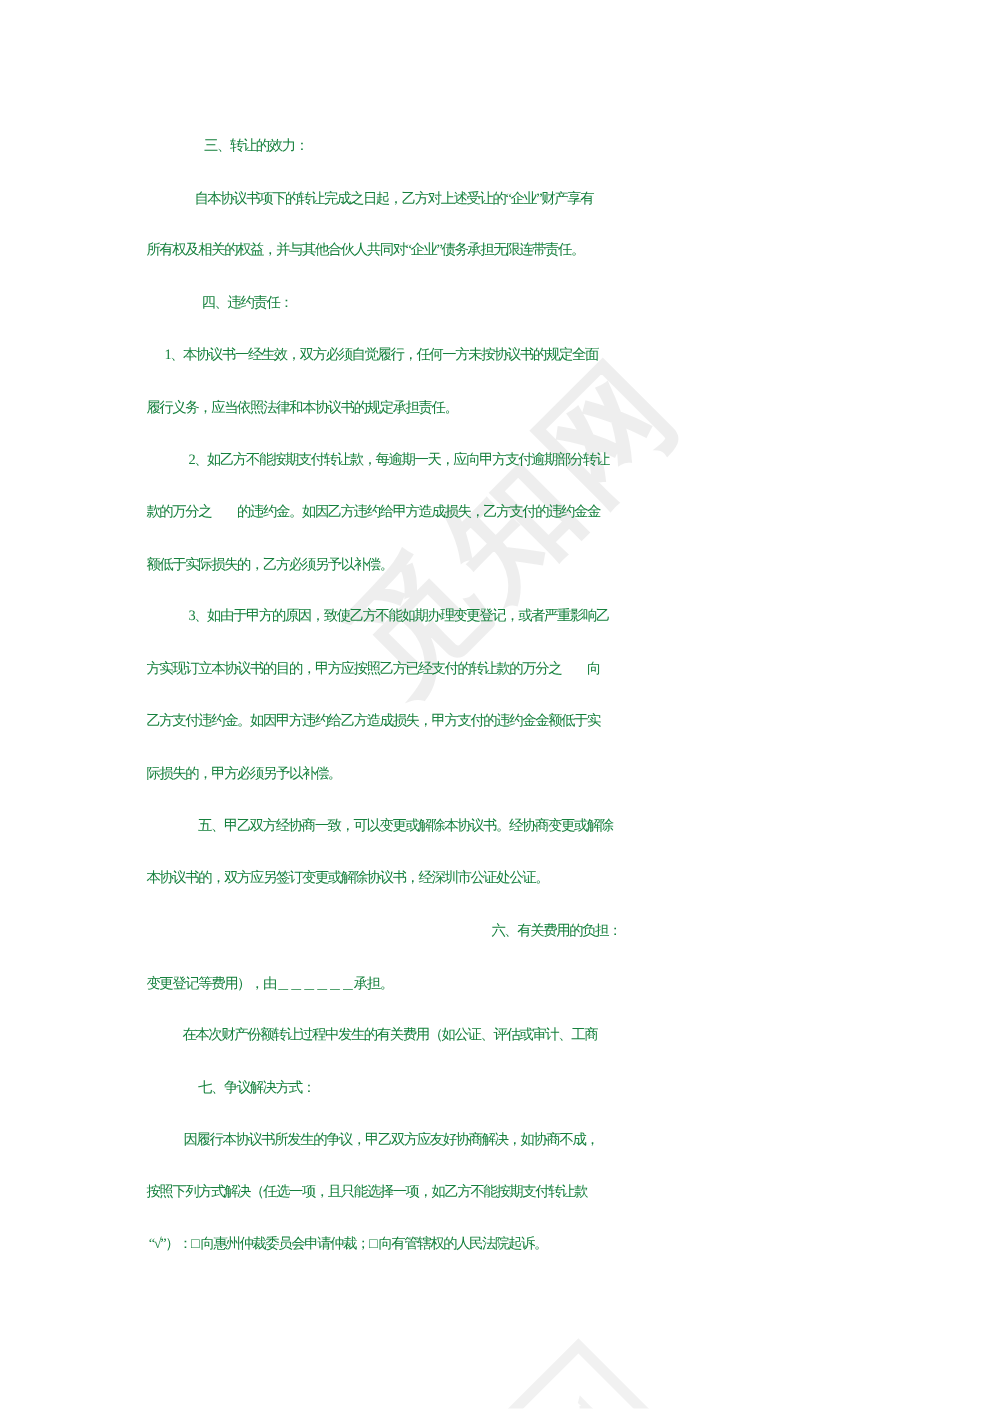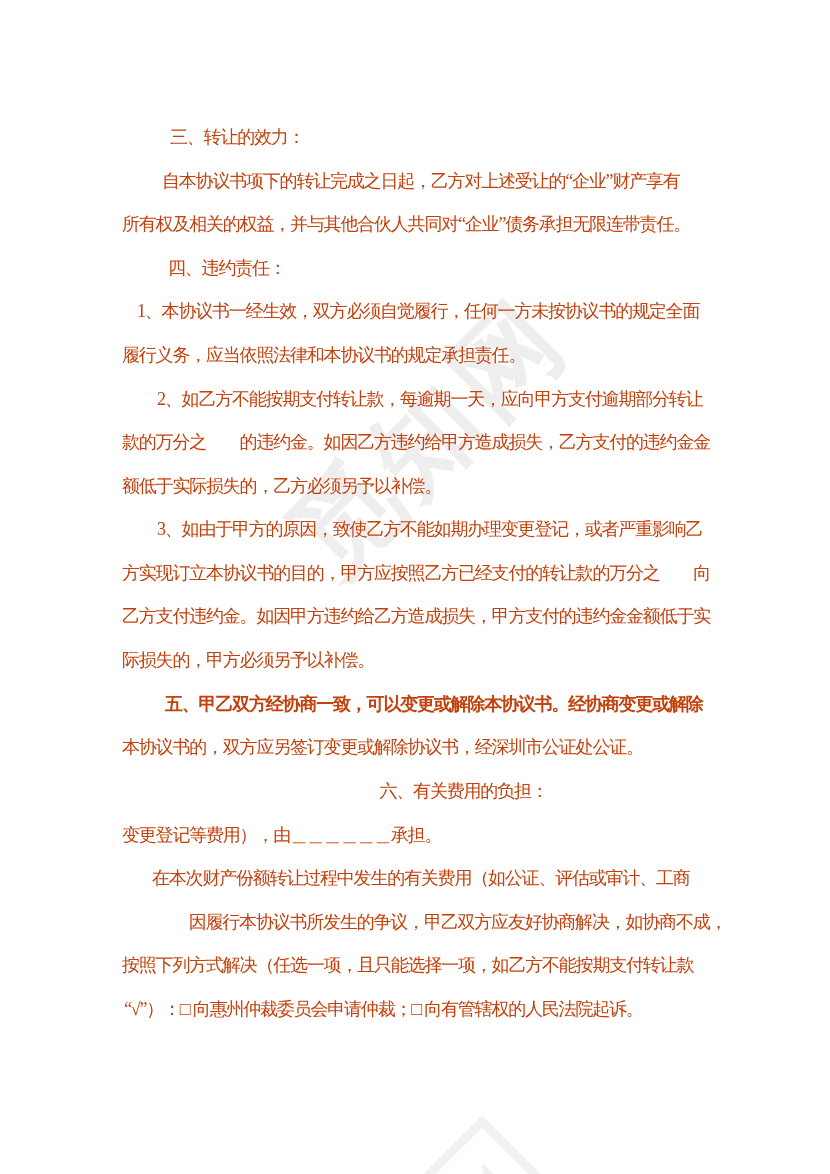--- a/index.html
+++ b/index.html
@@ -12,24 +12,24 @@
     width: 830px;
     height: 1174px;
     background: #ffffff;
     overflow: hidden;
     font-family: "Liberation Serif", "DejaVu Serif", serif;
   }
   
   .doc-text {
     position: absolute;
     left: 122px;
-    top: 116px;
+    top: 100px;
     width: 640px;
-    color: #c2410c;
-    font-size: 18px;
+    color: #15803d;
+    font-size: 12px;
     letter-spacing: -1.2px;
   }
   .doc-line {
     height: 43.6px;
     line-height: 43.6px;
     white-space: pre;
   }
   
   .wm-center {
     position: absolute;
@@ -84,23 +84,24 @@
       <div class="doc-line" style="padding-left: 46px;">四、违约责任：</div>
       <div class="doc-line" style="padding-left: 15px;">1、本协议书一经生效，双方必须自觉履行，任何一方未按协议书的规定全面</div>
       <div class="doc-line" style="padding-left: 0px;">履行义务，应当依照法律和本协议书的规定承担责任。</div>
       <div class="doc-line" style="padding-left: 35px;">2、如乙方不能按期支付转让款，每逾期一天，应向甲方支付逾期部分转让</div>
       <div class="doc-line" style="padding-left: 0px;">款的万分之　　的违约金。如因乙方违约给甲方造成损失，乙方支付的违约金金</div>
       <div class="doc-line" style="padding-left: 0px;">额低于实际损失的，乙方必须另予以补偿。</div>
       <div class="doc-line" style="padding-left: 35px;">3、如由于甲方的原因，致使乙方不能如期办理变更登记，或者严重影响乙</div>
       <div class="doc-line" style="padding-left: 0px;">方实现订立本协议书的目的，甲方应按照乙方已经支付的转让款的万分之　　向</div>
       <div class="doc-line" style="padding-left: 0px; font-family: Liberation Mono, monospace;">乙方支付违约金。如因甲方违约给乙方造成损失，甲方支付的违约金金额低于实</div>
       <div class="doc-line" style="padding-left: 0px;">际损失的，甲方必须另予以补偿。</div>
-      <div class="doc-line" style="padding-left: 43px; font-weight: bold;">五、甲乙双方经协商一致，可以变更或解除本协议书。经协商变更或解除</div>
+      <div class="doc-line" style="padding-left: 43px;">五、甲乙双方经协商一致，可以变更或解除本协议书。经协商变更或解除</div>
       <div class="doc-line" style="padding-left: 0px;">本协议书的，双方应另签订变更或解除协议书，经深圳市公证处公证。</div>
       <div class="doc-line" style="padding-left: 43px; text-align: center;">六、有关费用的负担：</div>
       <div class="doc-line" style="padding-left: 0px;">变更登记等费用），由＿＿＿＿＿＿承担。</div>
       <div class="doc-line" style="padding-left: 30px;">在本次财产份额转让过程中发生的有关费用（如公证、评估或审计、工商</div>
-      <div class="doc-line" style="padding-left: 31px; text-align: center;">因履行本协议书所发生的争议，甲乙双方应友好协商解决，如协商不成，</div>
+      <div class="doc-line" style="padding-left: 43px;">七、争议解决方式：</div>
+      <div class="doc-line" style="padding-left: 31px;">因履行本协议书所发生的争议，甲乙双方应友好协商解决，如协商不成，</div>
       <div class="doc-line" style="padding-left: 0px;">按照下列方式解决（任选一项，且只能选择一项，如乙方不能按期支付转让款</div>
       <div class="doc-line" style="padding-left: 2px;">“√”）：□ 向惠州仲裁委员会申请仲裁；□ 向有管辖权的人民法院起诉。</div>
     </div>
 
 </div>
 
 </body></html>

